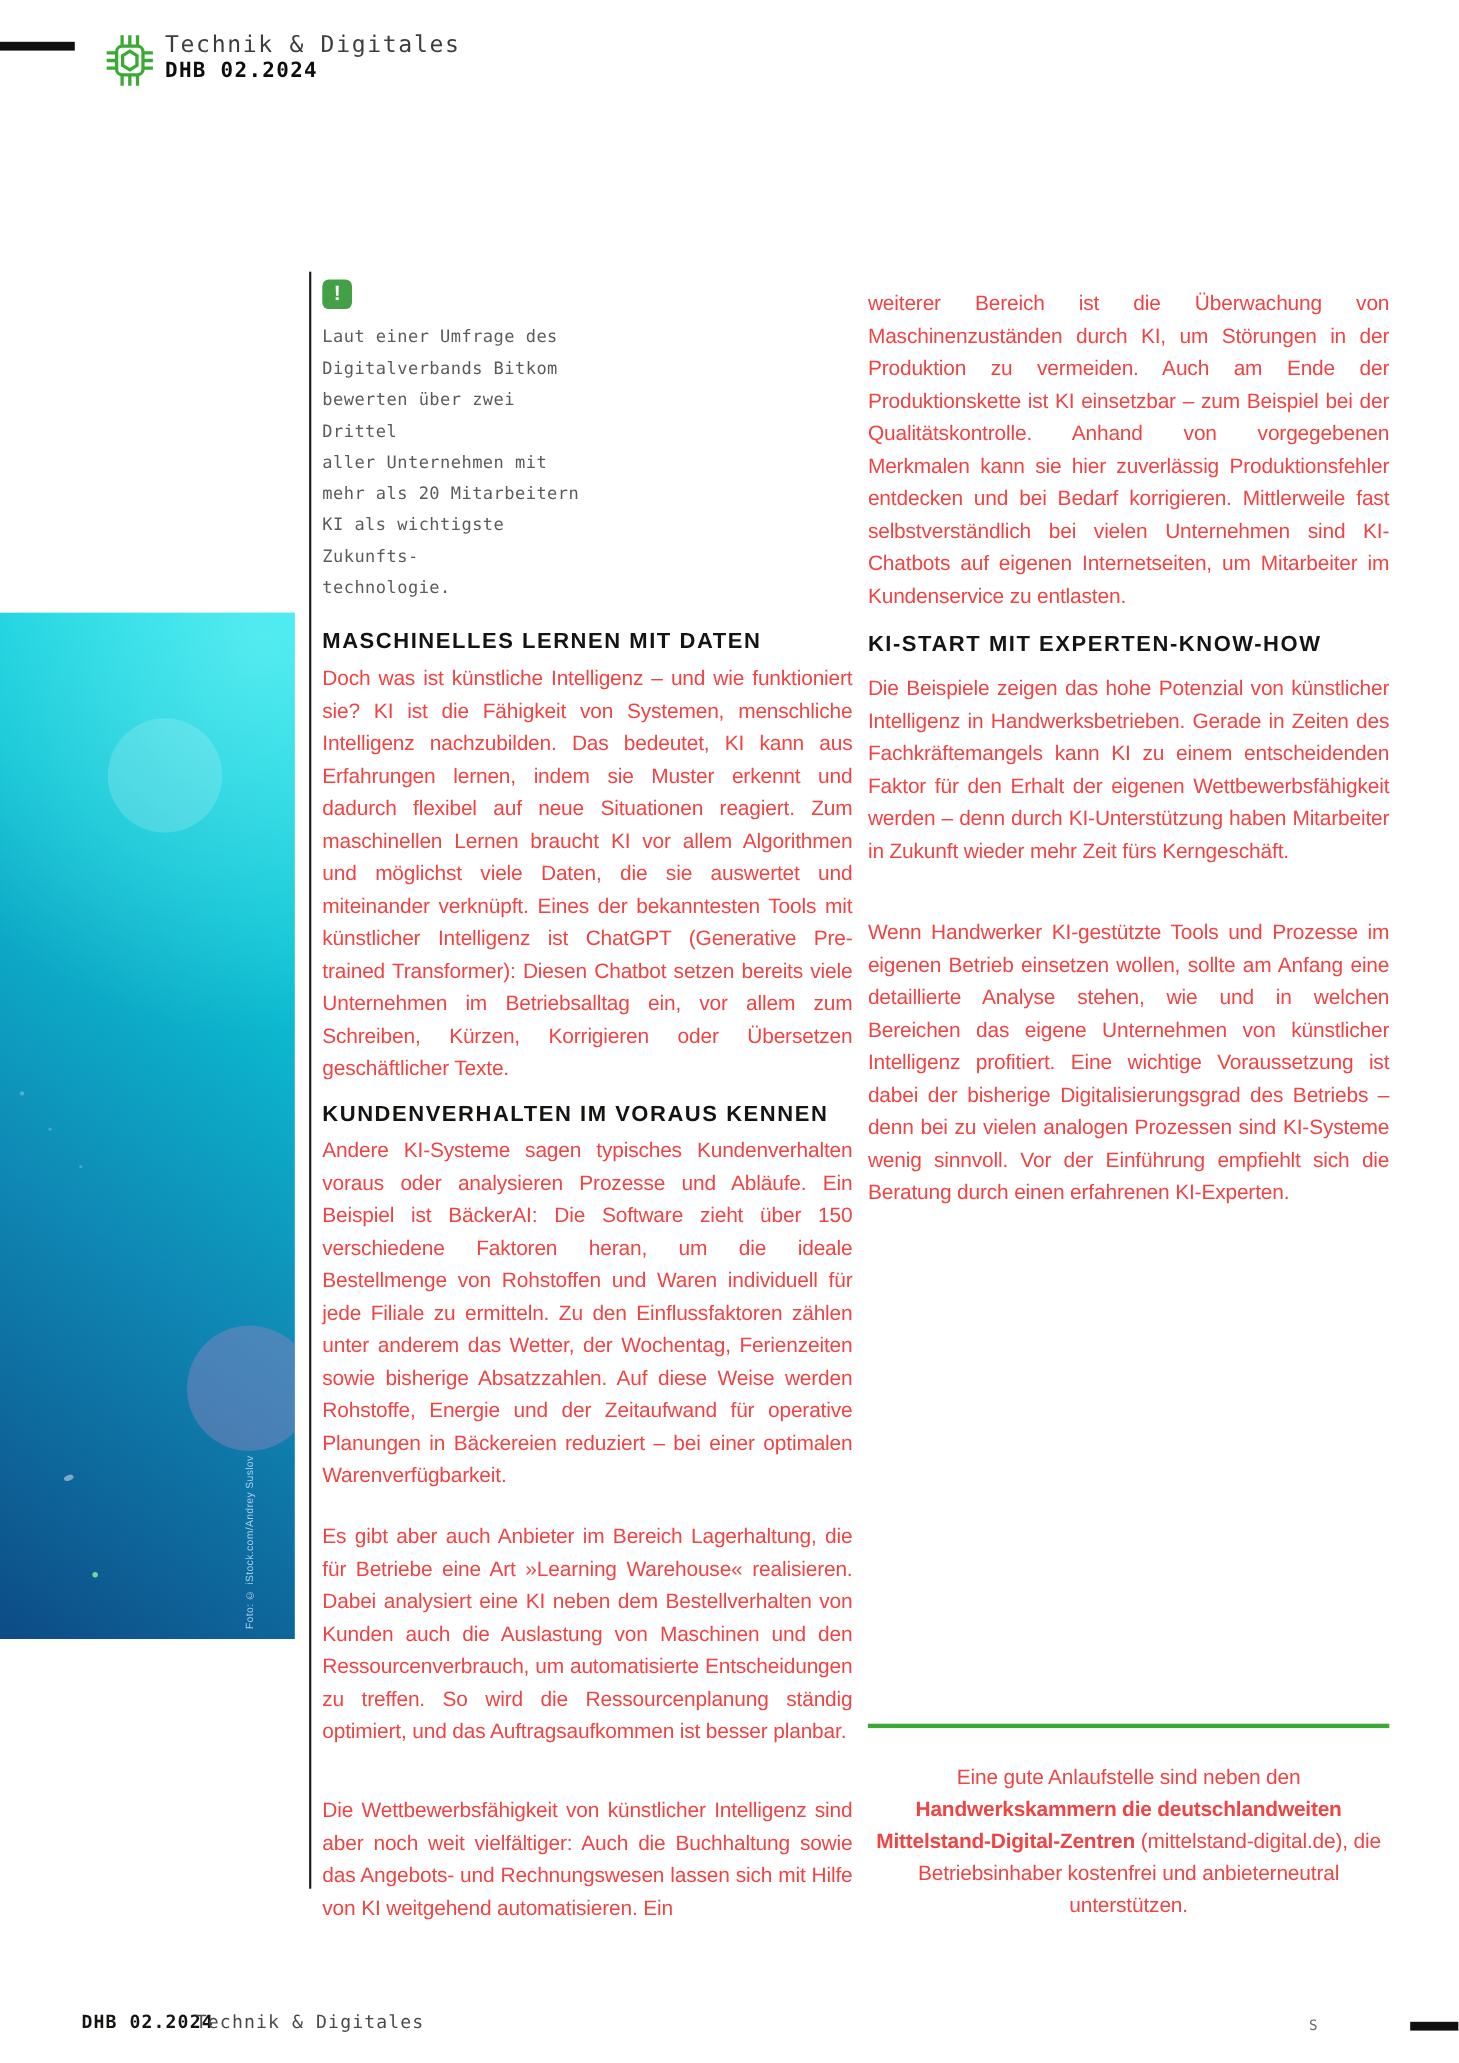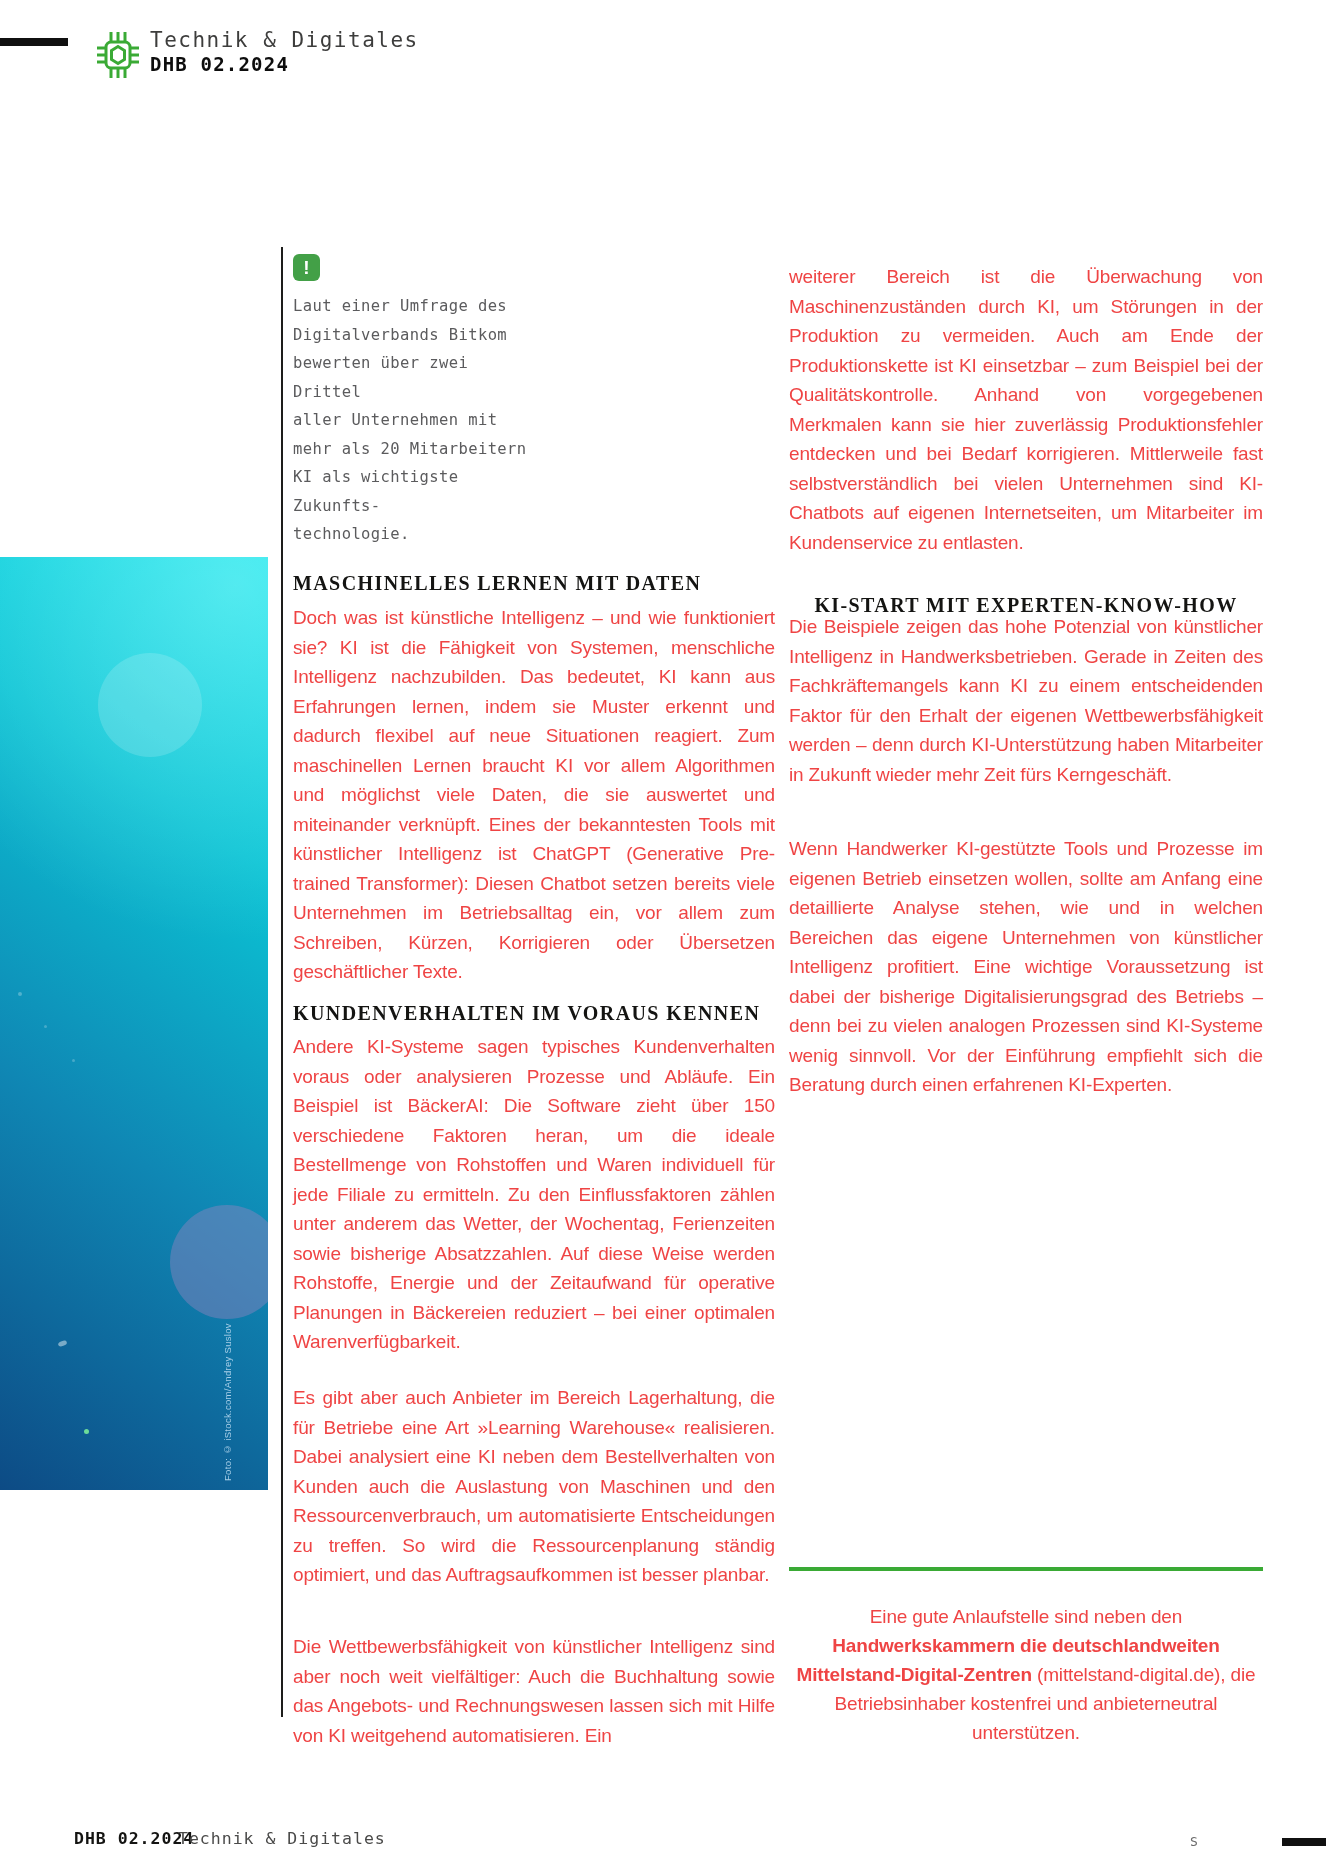--- a/index.html
+++ b/index.html
@@ -49,35 +49,35 @@
     color:#ffffff;font-weight:bold;font-size:19px;line-height:27px;text-align:center;
     font-family:"Liberation Sans",sans-serif;
   }
   .callout-text{
     left:293px;top:292px;width:250px;
     font-size:15.5px;line-height:28.5px;letter-spacing:0.4px;color:#5b5b5d;
     white-space:pre-line;
   }
 
   
-  .heading{font-weight:bold;font-size:20px;letter-spacing:1.4px;color:#141412;white-space:nowrap;font-family:Liberation Serif, serif;}
+  .heading{font-weight:bold;font-size:20px;letter-spacing:1.4px;color:#141412;white-space:nowrap;}
   .body-text{
     font-size:19px;line-height:29.5px;text-align:justify;color:#ef4444;
     letter-spacing:-0.15px;hyphens:auto;
   }
   .lcol{left:293px;width:482px;}
   .rcol{left:789px;width:474px;}
   .h-left1{top:555px;}
   .p-left1{top:584px;}
   .h-left2{top:985px;}
   .p-left2{top:1013px;}
   .p-left3{top:1364px;}
   .p-left4{top:1613px;}
   .p-right1{top:243px;}
-  .h-right1{top:577px;text-align:center;}
+  .h-right1{top:558px;}
   .p-right2{top:588px;margin-top:24px;}
   .p-right3{top:815px;}
   .infobox{top:1583px;font-size:19px;line-height:29px;text-align:center;}
   .infobox b{letter-spacing:-0.2px;}
 
   
   .f-issue{left:74px;top:1829px;font-size:16.5px;font-weight:bold;letter-spacing:1px;color:#141412;}
   .f-section{left:178px;top:1829px;font-size:16.5px;letter-spacing:1px;color:#4a4a49;}
   .f-pageprefix{left:1190px;top:1834px;font-size:13px;color:#6a6a6a;letter-spacing:1px;}
   .f-pagenum{left:1212px;top:1904px;font-size:22px;font-weight:bold;color:#0d0d0d;}

